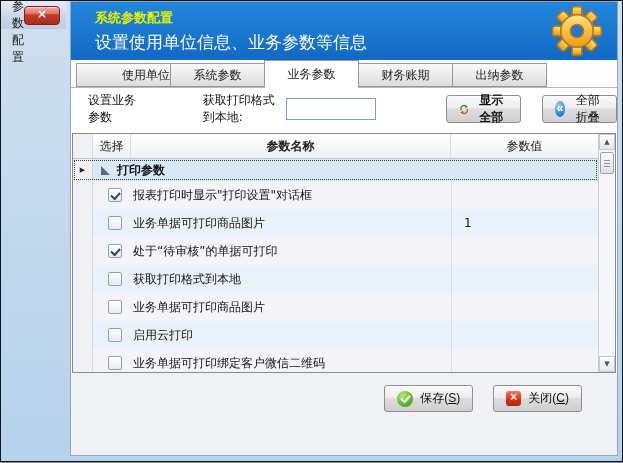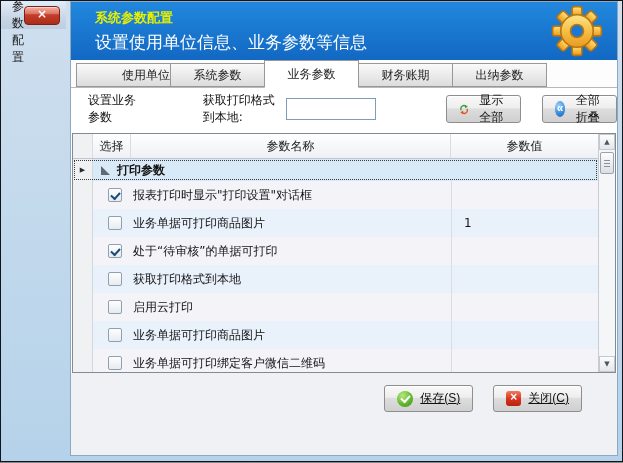--- a/index.html
+++ b/index.html
@@ -77,21 +77,21 @@
     border:1px solid #7f9db9; font-size:12px; padding:0 3px;
     outline:none;
   }
   .tbtn{
     height:28px; display:flex; align-items:center; gap:6px;
     padding:0 12px; font-size:12px; color:#111;
     background:linear-gradient(#f9f9f9,#eeeeee 45%,#dddddd 50%,#cfcfcf);
     border:1px solid #8e8e8e; border-radius:3px; cursor:pointer;
     box-shadow:inset 0 1px 0 #fff;
   }
-  .tbtn.show-all{ margin-left:70px; }
+  .tbtn.show-all{ margin-left:70px;font-weight:bold; }
   .tbtn.collapse-all{ margin-left:21px; }
   .ico-collapse{
     width:16px; height:16px; border-radius:50%;
     background:radial-gradient(circle at 35% 30%,#9fd0f7,#3c8fe0 55%,#1262b4);
     color:#fff; font-size:12px; font-weight:bold; line-height:15px;
     text-align:center; display:inline-block;
   }
   
   .grid{
     flex:0 0 240px; margin:3px 1px 0 1px;
@@ -100,21 +100,21 @@
   }
   .grid-main{ flex:1; display:flex; flex-direction:column; overflow:hidden; }
   .ghead{
     flex:0 0 25px; display:flex;
     background:linear-gradient(#ffffff,#eef0f4);
     border-bottom:1px solid #c2c6cc;
   }
   .ghead .hc{ display:flex; align-items:center; justify-content:center; border-right:1px solid #d9dce1; color:#222; }
   .hc.gutter{ width:20px; background:#f0f1f3; }
   .hc.sel{ width:38px; }
-  .hc.name{ width:320px; }
+  .hc.name{ width:320px;font-weight:bold; }
   .hc.val{ flex:1; border-right:none; }
   .gbody{ flex:1; display:flex; flex-direction:column; overflow:hidden; }
   .grow{ display:flex; align-items:center; position:relative; }
   .grow .gutter-cell{
     width:20px; align-self:stretch; background:#f0f1f3;
     border-right:1px solid #d4d7db; display:flex; align-items:center; justify-content:center;
     flex:0 0 20px;
   }
   .row-indicator{ font-size:7px; color:#2a2a2a; }
   .group-row{
@@ -172,21 +172,20 @@
     flex:1; background:#f0f1f5;
     display:flex; justify-content:flex-end; align-items:flex-start;
     gap:20px; padding:12px 35px 0 0;
   }
   .fbtn{
     height:27px; min-width:85px; display:flex; align-items:center; justify-content:center;
     gap:7px; padding:0 12px; font-size:12px; color:#111;
     background:linear-gradient(#f9f9f9,#eeeeee 45%,#dddddd 50%,#cfcfcf);
     border:1px solid #8e8e8e; border-radius:3px; cursor:pointer;
     box-shadow:inset 0 1px 0 #fff;
-    text-decoration:underline;
   }
   .mnemonic{ text-decoration:underline; }
   .ico-save{
     width:16px; height:16px; border-radius:50%;
     background:radial-gradient(circle at 35% 28%,#b8e67e,#62b82e 55%,#3c8f17);
     position:relative;
   }
   .ico-save::after{
     content:""; position:absolute; left:4px; top:4px; width:7px; height:4px;
     border-left:2px solid #fff; border-bottom:2px solid #fff; transform:rotate(-48deg);
@@ -322,30 +321,30 @@
               <span class="cb" data-checked="false"></span>
               <span class="row-label">获取打印格式到本地</span>
             </div>
             <div class="val-cell"></div>
           </div>
 
           <div class="grow data-row">
             <div class="gutter-cell"></div>
             <div class="name-cell">
               <span class="cb" data-checked="false"></span>
+              <span class="row-label">业务单据可打印商品图片</span>
+            </div>
+            <div class="val-cell"></div>
+          </div>
+
+          <div class="grow data-row">
+            <div class="gutter-cell"></div>
+            <div class="name-cell">
+              <span class="cb" data-checked="false"></span>
               <span class="row-label">启用云打印</span>
-            </div>
-            <div class="val-cell"></div>
-          </div>
-
-          <div class="grow data-row">
-            <div class="gutter-cell"></div>
-            <div class="name-cell">
-              <span class="cb" data-checked="false"></span>
-              <span class="row-label">业务单据可打印商品图片</span>
             </div>
             <div class="val-cell"></div>
           </div>
 
           <div class="grow data-row">
             <div class="gutter-cell"></div>
             <div class="name-cell">
               <span class="cb" data-checked="false"></span>
               <span class="row-label">业务单据可打印绑定客户微信二维码</span>
             </div>

